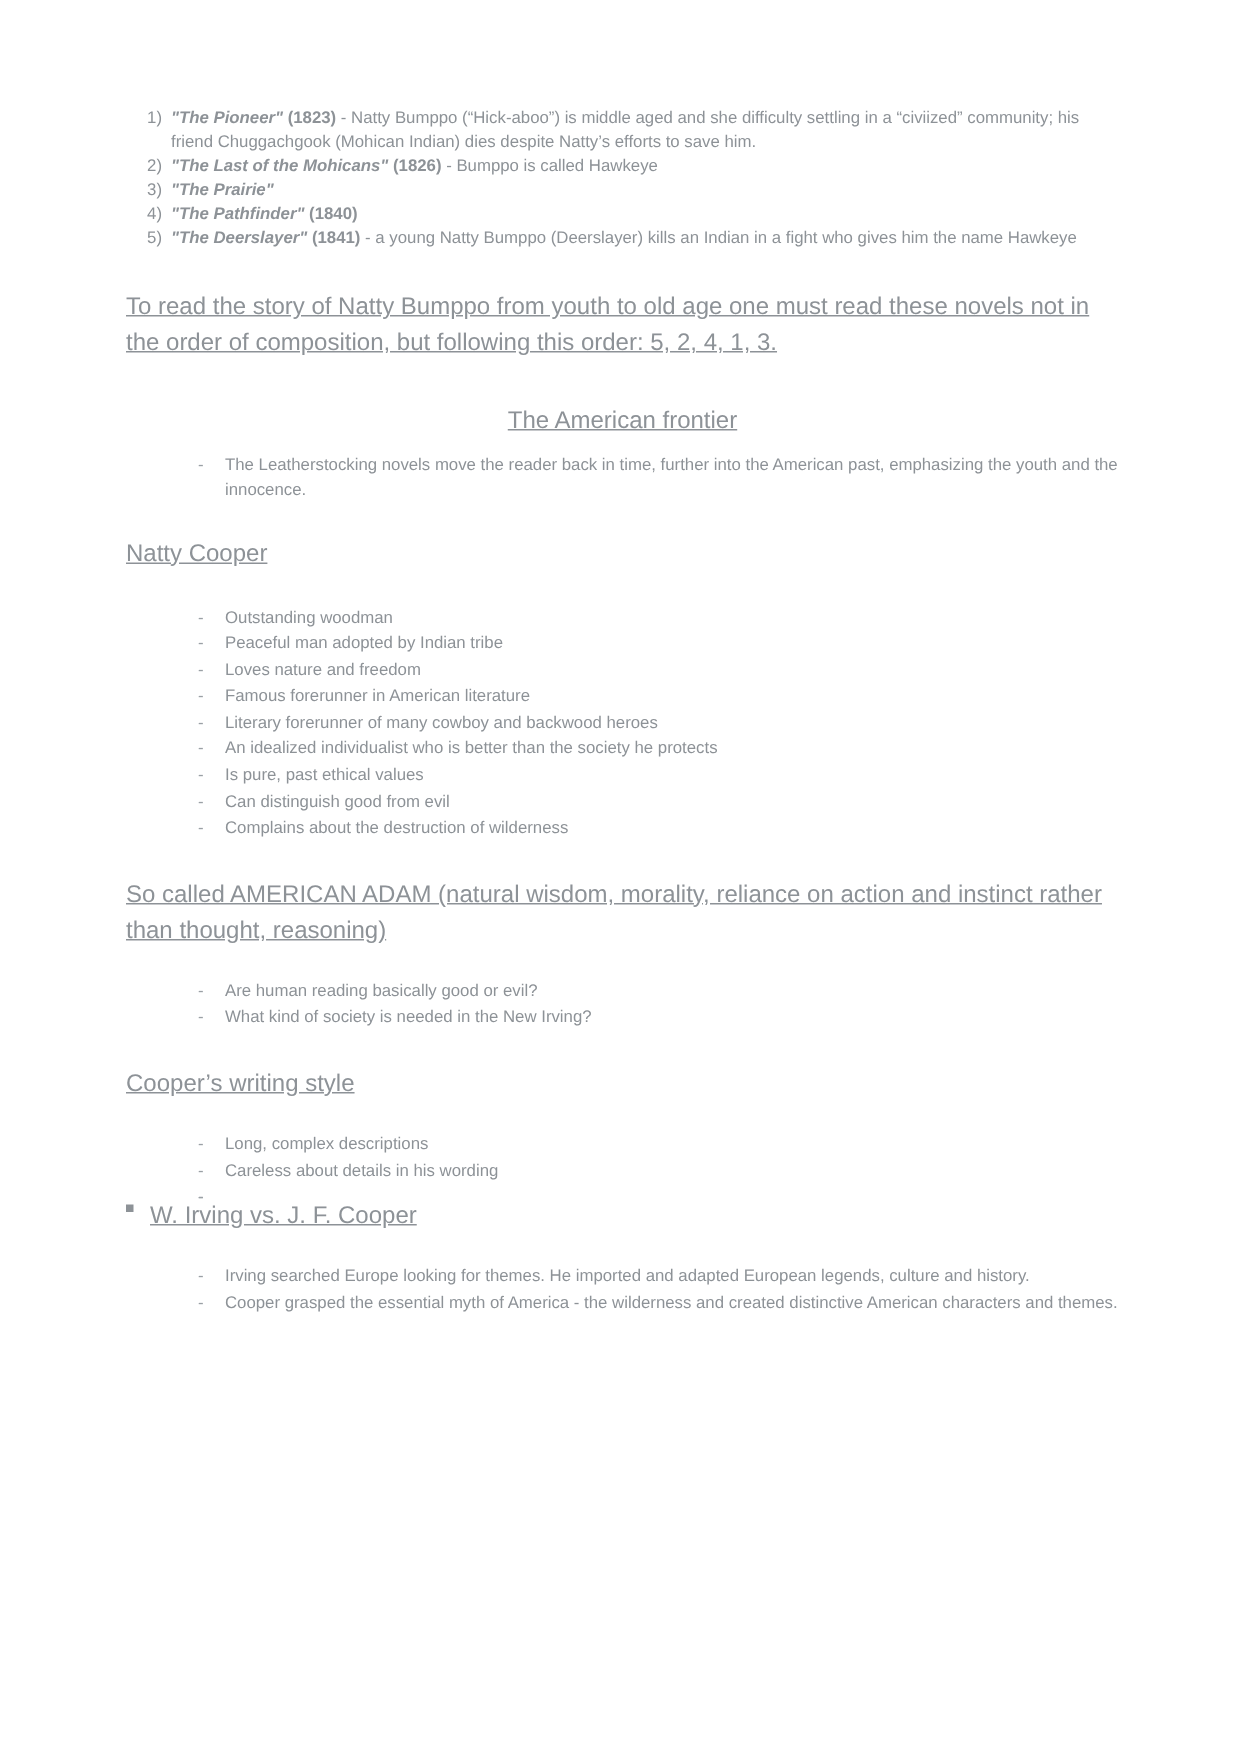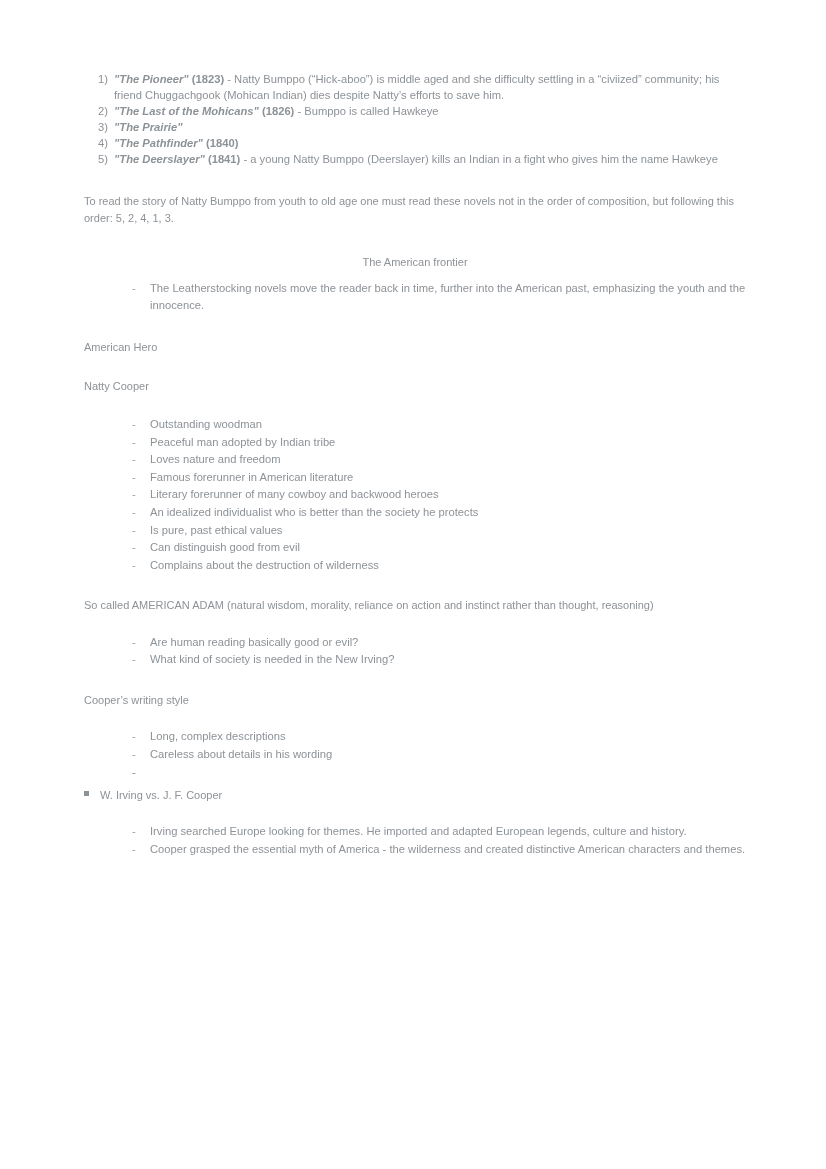--- a/index.html
+++ b/index.html
@@ -48,23 +48,24 @@
     width: 24px;
     text-align: right;
     color: #8d9297;
   }
   .ital {
     font-style: italic;
     font-weight: bold;
   }
   p.para {
     margin: 17px 0 0 0;
-    font-size: 11px;
+    font-size: 16px;
     line-height: 1.5;
     color: #8d9297;
+    text-decoration: underline;
   }
   ul.dash {
     margin: 9px 0 0 0;
     padding: 0 0 0 46px;
     list-style: none;
   }
   ul.dash > li {
     position: relative;
     padding-left: 20px;
     font-size: 11.2px;
@@ -120,21 +121,20 @@
     </ol>
 
     <p class="para" style="margin-top:26px;">To read the story of Natty Bumppo from youth to old age one must read these novels not in the order of composition, but following this order: 5, 2, 4, 1, 3.</p>
 
     <p class="para" style="margin-top:28px;text-align:center;">The American frontier</p>
 
     <ul class="dash">
       <li><span class="dashmark">-</span><span>The Leatherstocking novels move the reader back in time, further into the American past, emphasizing the youth and the innocence.</span></li>
     </ul>
 
-    <p class="para" style="margin-top:26px;">American Hero</p>
 
     <p class="para" style="margin-top:22px;">Natty Cooper</p>
 
     <ul class="dash" style="margin-top:22px;">
       <li><span class="dashmark">-</span><span>Outstanding woodman</span></li>
       <li><span class="dashmark">-</span><span>Peaceful man adopted by Indian tribe</span></li>
       <li><span class="dashmark">-</span><span>Loves nature and freedom</span></li>
       <li><span class="dashmark">-</span><span>Famous forerunner in American literature</span></li>
       <li><span class="dashmark">-</span><span>Literary forerunner of many cowboy and backwood heroes</span></li>
       <li><span class="dashmark">-</span><span>An idealized individualist who is better than the society he protects</span></li>
@@ -153,21 +153,21 @@
 
     <p class="para" style="margin-top:24px;">Cooper’s writing style</p>
 
     <ul class="dash" style="margin-top:20px;">
       <li><span class="dashmark">-</span><span>Long, complex descriptions</span></li>
       <li><span class="dashmark">-</span><span>Careless about details in his wording</span></li>
       <li><span class="dashmark">-</span></li>
       <li><span class="dashmark">-</span></li>
     </ul>
 
-    <p class="para sq-bullet" style="margin-top:24px;"><span class="sq"></span><span>W. Irving vs. J. F. Cooper</span></p>
+    <p class="para sq-bullet" style="margin-top:10px;"><span class="sq"></span><span>W. Irving vs. J. F. Cooper</span></p>
 
     <ul class="dash" style="margin-top:20px;">
       <li><span class="dashmark">-</span><span>Irving searched Europe looking for themes. He imported and adapted European legends, culture and history.</span></li>
       <li><span class="dashmark">-</span><span>Cooper grasped the essential myth of America - the wilderness and created distinctive American characters and themes.</span></li>
     </ul>
 
   </div>
 </div>
 
 </body></html>

